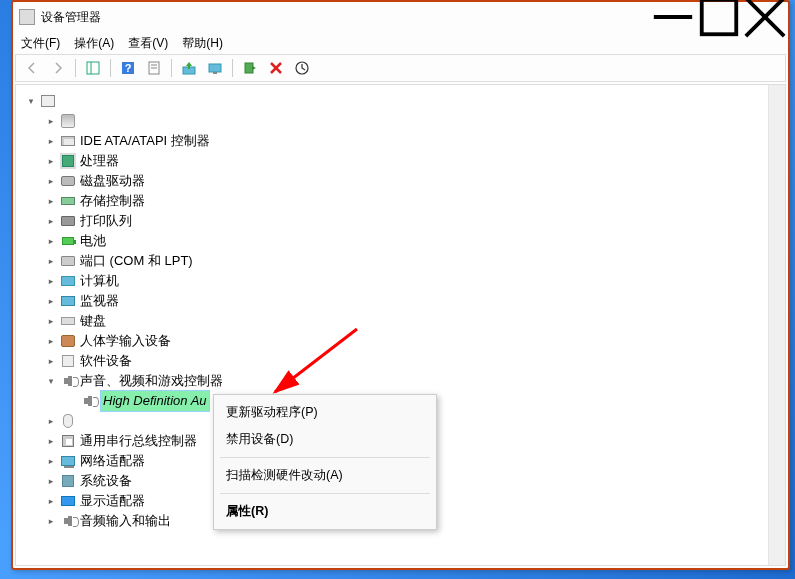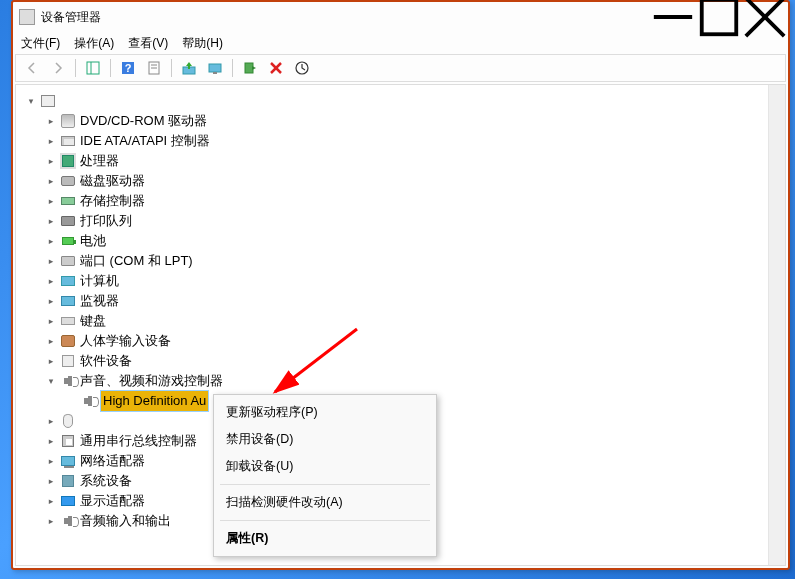--- a/index.html
+++ b/index.html
@@ -17,21 +17,21 @@
   .tb-btn svg { width: 16px; height: 16px; }
   .tb-btn.disabled { opacity: 0.4; }
   .tb-sep { width: 1px; height: 18px; background: #ccc; margin: 0 3px; }
   .content { flex: 1; border: 1px solid #ddd; margin: 2px; background: #fff; display: flex; overflow: hidden; }
   .tree { flex: 1; padding: 6px 0 0 8px; font-size: 13px; line-height: 20px; overflow: auto; }
   .node { display: flex; align-items: center; height: 20px; cursor: default; }
   .expander { width: 14px; display: flex; align-items: center; justify-content: center; color: #666; font-size: 9px; }
   .node-icon { width: 16px; height: 16px; margin: 0 4px 0 2px; display: flex; align-items: center; justify-content: center; }
   .node-label { white-space: nowrap; }
   .children { padding-left: 20px; }
-  .selected .node-label { background: #eab308; border: 1px solid #99d1ff; padding: 0 2px; }
+  .selected .node-label { background: #86efac; border: 1px solid #99d1ff; padding: 0 2px; font-style: italic; }
   .side-scroll { width: 17px; background: #f0f0f0; border-left: 1px solid #e5e5e5; }
   .context-menu { position: absolute; left: 200px; top: 392px; width: 224px; background: #f9f9f9; border: 1px solid #ccc; box-shadow: 2px 2px 6px rgba(0,0,0,0.25); padding: 4px 0; font-size: 12.5px; z-index: 10; }
   .ctx-item { padding: 5px 12px; cursor: default; }
   .ctx-item.bold { font-weight: bold; }
   .ctx-sep { height: 1px; background: #ddd; margin: 4px 6px; }
   .arrow { position: absolute; left: 254px; top: 322px; z-index: 20; pointer-events: none; }
   
   .ic-dvd { width:14px;height:14px;background:linear-gradient(#bbb,#eee);border-radius:2px;border:1px solid #999; }
   .ic-ide { width:14px;height:10px;background:#ccc;border:1px solid #888; position:relative; }
   .ic-ide::after{content:"";position:absolute;left:2px;top:2px;width:10px;height:6px;background:#eaeaea;}
@@ -166,21 +166,20 @@
         <span class="node-icon">
             <span class="ic-root"></span>
           </span>
       </div>
       <div class="children">
         <div class="node">
             <span class="expander">▸</span>
             <span class="node-icon">
               <span class="ic-dvd"></span>
             </span>
-            <span class="node-label">DVD/CD-ROM 驱动器</span>
           </div>
         <div class="node">
             <span class="expander">▸</span>
             <span class="node-icon">
               <span class="ic-ide"></span>
             </span>
             <span class="node-label">IDE ATA/ATAPI 控制器</span>
           </div>
         <div class="node">
             <span class="expander">▸</span>
@@ -317,21 +316,20 @@
             <span class="node-label">音频输入和输出</span>
           </div>
       </div>
     </div>
     <div class="side-scroll"></div>
   </div>
 
   <div class="context-menu">
     <div class="ctx-item">更新驱动程序(P)</div>
     <div class="ctx-item">禁用设备(D)</div>
-    <div class="ctx-item">卸载设备(U)</div>
     <div class="ctx-sep"></div>
     <div class="ctx-item">扫描检测硬件改动(A)</div>
     <div class="ctx-sep"></div>
     <div class="ctx-item bold">属性(R)</div>
   </div>
 
   <svg class="arrow" width="100" height="80">
     <defs>
         <marker id="ah" markerWidth="10" markerHeight="10" refX="8" refY="3" orient="auto">
           <path d="M0,0 L0,6 L9,3 z" fill="#f00"></path>

